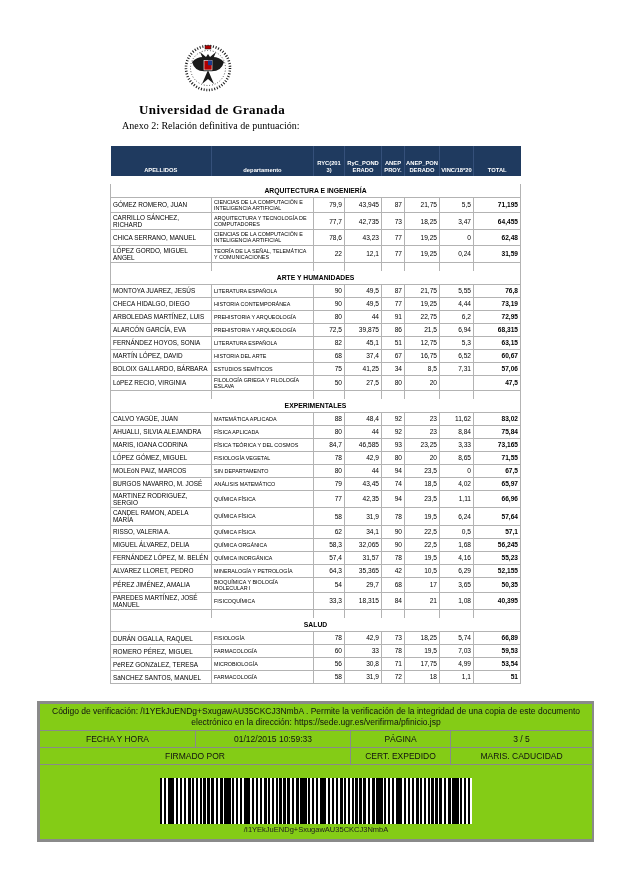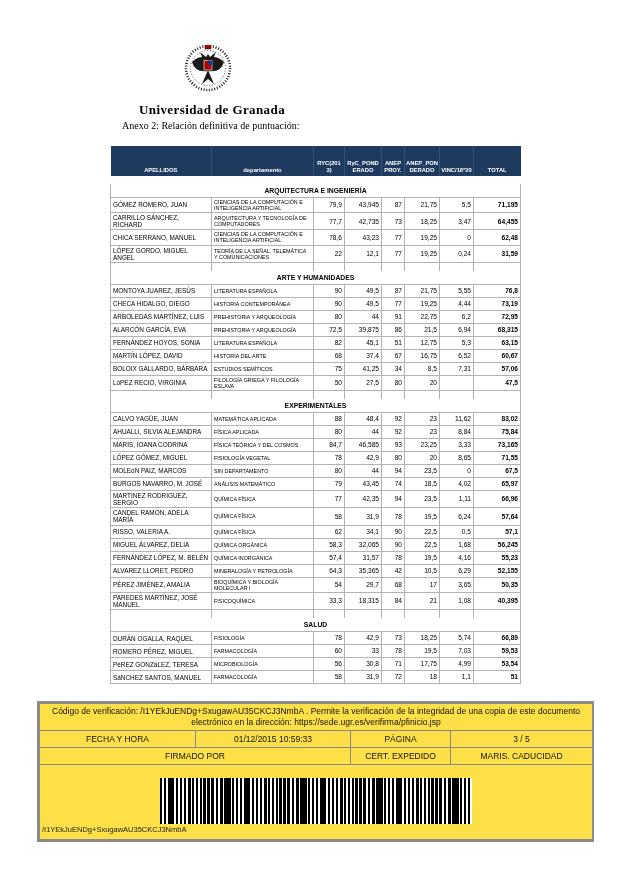--- a/index.html
+++ b/index.html
@@ -38,38 +38,38 @@
     border:1px solid #b3b3b3;padding:1px 2px;height:10px;vertical-align:middle;
     line-height:1.12;background:#fff;
   }
   td.c0{font-size:6.4px;}
   td.c1{font-size:5.4px;}
   td.c2,td.c3,td.c4,td.c5,td.c6{font-size:6.6px;text-align:right;padding-right:3px;}
   td.c7{font-size:6.6px;font-weight:bold;text-align:right;padding-right:3px;}
   
   .verifbox{
     position:absolute;left:37px;top:701px;width:553px;
-    border:2px solid #8a8a8a;background:#fde047;
+    border:2px solid #8a8a8a;background:#84cc16;
   }
   table.foot{width:100%;border-collapse:collapse;table-layout:fixed;}
   table.foot td{
     border:1px solid #8a8a8a;text-align:center;vertical-align:middle;
     font-size:8.5px;color:#111;padding:1px 2px;line-height:1.25;
   }
   td.verif{font-size:8px;padding:3px 10px;height:24px;}
   td.flabel{height:14px;}
   td.sig{height:30px;}
   td.barc{height:72px;border-bottom:none;vertical-align:top;}
   .barcode{
     width:312px;height:46px;margin:8px auto 0;background-color:#fff;
     background-image:
       repeating-linear-gradient(90deg,#000 0 2px,transparent 2px 4px),
       repeating-linear-gradient(90deg,transparent 0 5px,#000 5px 6px,transparent 6px 9px,#000 9px 12px,transparent 12px 13px,#000 13px 14px,transparent 14px 19px);
   }
-  .barcode-text{font-size:7.5px;margin-top:1px;text-align:left;color:#222;}
+  .barcode-text{font-size:7.5px;margin-top:1px;text-align:center;color:#222;}
 </style>
 </head>
 <body>
 
 <div class="logo">
   <span>
     <svg width="48" height="52" viewBox="0 0 48 52">
       <circle cx="24" cy="26" r="22" fill="none" stroke="#1a1a1a" stroke-width="2.6" stroke-dasharray="1 1.7"></circle>
       <circle cx="24" cy="26" r="17.5" fill="none" stroke="#1a1a1a" stroke-width="0.9" stroke-dasharray="0.8 2"></circle>
       <rect x="21" y="3.5" width="6" height="3.5" fill="#b00000" stroke="#1a1a1a" stroke-width="0.5"></rect>

